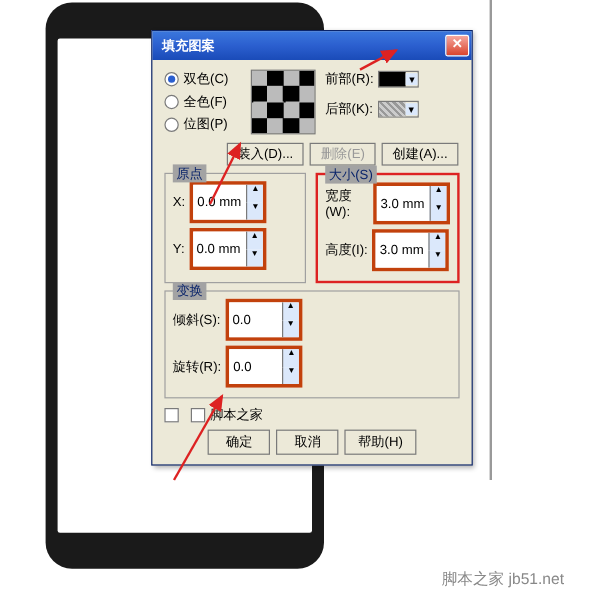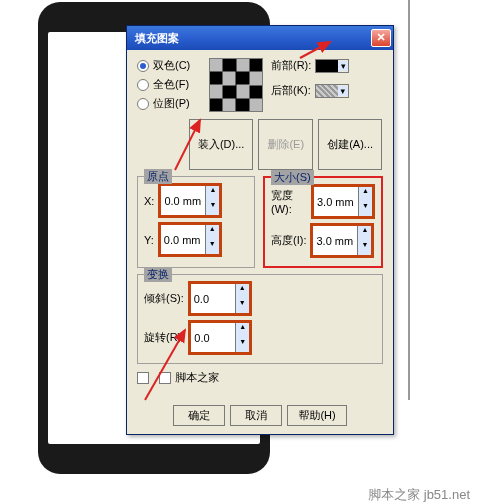--- a/index.html
+++ b/index.html
@@ -1,45 +1,45 @@
 <!DOCTYPE html>
 <html><head>
 <meta charset="utf-8">
 <style>
 *{box-sizing:border-box;margin:0;padding:0;font-family:"Microsoft YaHei","SimSun",sans-serif;font-size:11px}
 body{width:500px;height:504px;background:#fff;position:relative;overflow:hidden}
 .phone{position:absolute;left:38px;top:2px;width:232px;height:472px;background:#1a1a1a;border-radius:22px;padding:30px 10px}
 .phone-screen{width:100%;height:100%;background:#fff;border-radius:2px}
 .sep{position:absolute;left:408px;top:0;width:2px;height:400px;background:#999}
-.watermark{position:absolute;right:30px;bottom:0;color:#888;font-size:13px}
+.watermark{position:absolute;right:30px;bottom:12px;color:#888;font-size:13px}
 .dialog{position:absolute;left:126px;top:25px;width:268px;background:#ece9d8;border:1px solid #0a246a;box-shadow:2px 2px 4px rgba(0,0,0,.3)}
 .titlebar{height:24px;background:linear-gradient(to bottom,#3b77dd 0%,#2b5fcf 50%,#1a4bb8 100%);display:flex;align-items:center;justify-content:space-between;padding:0 2px 0 8px;color:#fff;font-weight:bold}
 .close-btn{width:20px;height:18px;background:linear-gradient(to bottom,#f5a79e,#d9442e);border:1px solid #fff;border-radius:2px;color:#fff;text-align:center;line-height:14px;cursor:pointer;font-weight:bold}
 .body{padding:8px 10px}
 .row{display:flex;align-items:center;margin-bottom:4px}
 .radio{width:12px;height:12px;border:1px solid #7a7a7a;border-radius:50%;margin-right:4px;background:#fff;display:inline-block;position:relative}
 .radio.sel::after{content:"";position:absolute;left:2px;top:2px;width:6px;height:6px;background:#2b5fcf;border-radius:50%}
 .preview{width:54px;height:54px;border:1px solid #7a7a7a;background:repeating-conic-gradient(#000 0 25%,#bbb 0 50%) 50%/27px 27px;margin:0 8px;cursor:pointer}
 .colorbox{width:34px;height:14px;border:1px solid #7a7a7a;display:inline-flex;align-items:center;cursor:pointer}
 .colorbox .sw{width:22px;height:12px}
 .colorbox .arr{width:10px;text-align:center;font-size:9px;background:#dbe8fb}
-.btn{border:1px solid #7a7a7a;background:#ece9d8;padding:17px 8px;cursor:pointer;margin:0 1px}
+.btn{border:1px solid #7a7a7a;background:#ece9d8;padding:1px 8px;cursor:pointer;margin:0 1px}
 .fieldset{border:1px solid #a0a0a0;padding:6px 6px 4px;margin-top:6px;position:relative}
 .fieldset>.legend{position:absolute;top:-8px;left:6px;background:#a3a3a3;padding:0 3px;color:#0a246a}
 .spin{display:inline-flex;border:3px solid #c2410c;background:#fff;height:35px}
 .spin input{width:44px;border:none;padding:0 3px;font-size:11px}
 .spin .btns{width:14px;display:flex;flex-direction:column}
 .spin .btns span{flex:1;border-left:1px solid #7a7a7a;background:#dbe8fb;text-align:center;font-size:7px;line-height:8px;cursor:pointer}
 .hl{border:2px solid #d22}
 .cb{width:12px;height:12px;border:1px solid #7a7a7a;background:#fff;margin-right:4px;display:inline-block}
 .arrow{position:absolute;pointer-events:none}
 .cols{display:flex;gap:8px}
 .cols>div{flex:1}
 .lbl{margin-right:4px}
-.btnrow{text-align:center;margin-top:20px}
+.btnrow{text-align:center;margin-top:5px}
 </style>
 </head>
 <body>
 
 <div class="phone">
     <div class="phone-screen"></div>
   </div>
 <div class="sep"></div>
 <div class="watermark">脚本之家 jb51.net</div>
 

